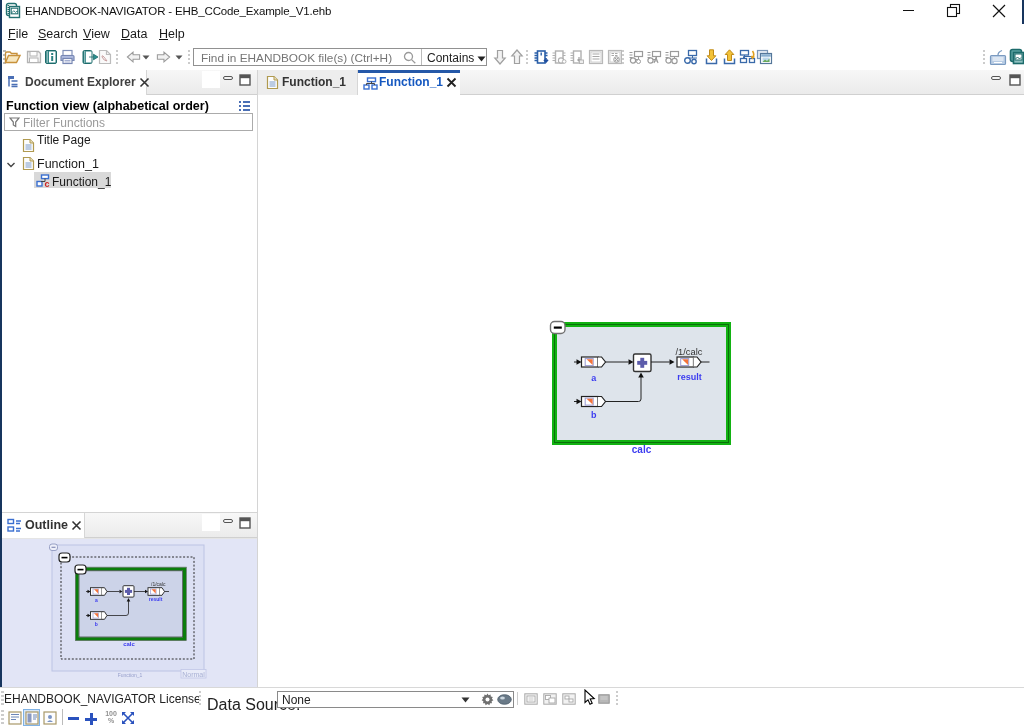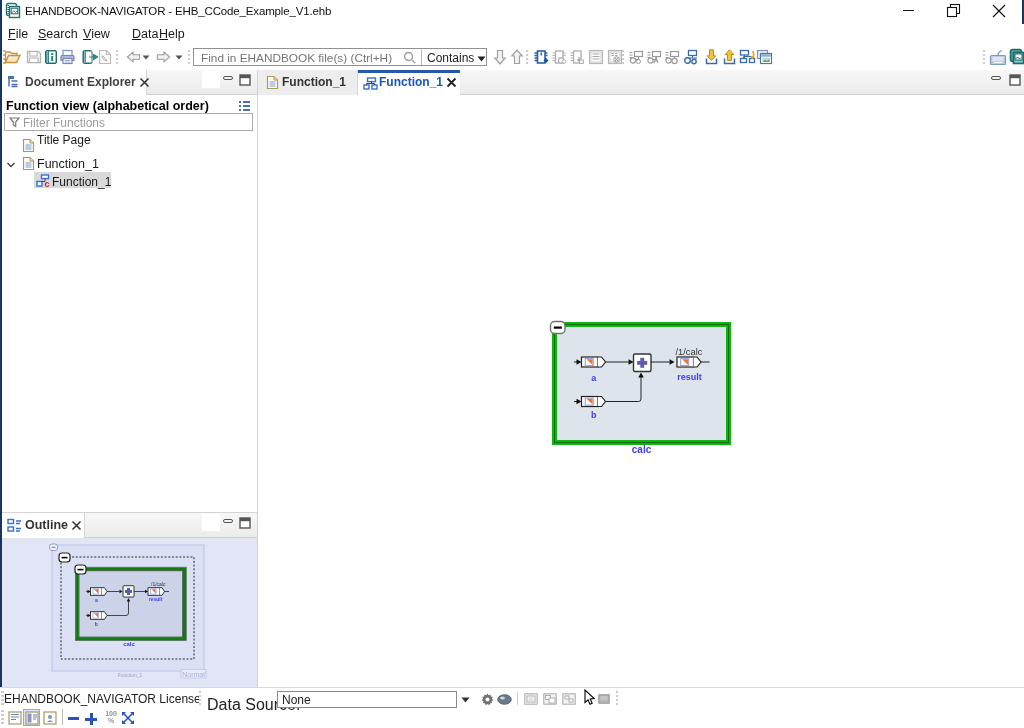--- a/index.html
+++ b/index.html
@@ -31,21 +31,21 @@
   </svg>
   <svg class="abs" style="left:989px;top:3px" width="16" height="16" viewBox="0 0 16 16">
     <path d="M2 2 L14 14 M14 2 L2 14" stroke="#111" stroke-width="1.2"></path>
   </svg>
 </div>
 
 <div class="abs" style="left:2px;top:23px;width:1020px;height:22px;background:#fff;font-size:12.5px">
   <div class="abs" style="left:6px;top:4px"><span style="text-decoration:underline">F</span>ile</div>
   <div class="abs" style="left:36px;top:4px"><span style="text-decoration:underline">S</span>earch</div>
   <div class="abs" style="left:81px;top:4px"><span style="text-decoration:underline">V</span>iew</div>
-  <div class="abs" style="left:130px;top:4px"><span style="text-decoration:underline">D</span>ata</div>
+  <div class="abs" style="left:119px;top:4px"><span style="text-decoration:underline">D</span>ata</div>
   <div class="abs" style="left:157px;top:4px"><span style="text-decoration:underline">H</span>elp</div>
 </div>
 
 <div id="toolbar" class="abs" style="left:2px;top:45px;width:912px;height:25px;background:#fff">
   <div class="abs" style="left:1px;top:5px;width:3px;height:14px;background:repeating-linear-gradient(#bbb 0 2px,#fff 2px 4px)"></div>
 
   <svg class="abs" style="left:2px;top:4px" width="17" height="16" viewBox="0 0 17 16">
     <path d="M1.5 13.5 L1.5 4.5 Q1.5 3 3 3 L6 3 L7.5 4.5 L13 4.5 L13 6.5" fill="#fff" stroke="#c8913a" stroke-width="1.4"></path>
     <path d="M1.5 13.5 L4.5 6.5 L16 6.5 L12.5 13.5 Z" fill="#f7e7c0" stroke="#c8913a" stroke-width="1.4"></path>
   </svg>
@@ -430,21 +430,21 @@
     </svg>
   </div>
 </div>
 
 <div class="abs" style="left:257px;top:70px;width:1px;height:617px;background:#d4d4d4"></div>
 <div class="abs" style="left:2px;top:512px;width:255px;height:1px;background:#d4d4d4"></div>
 
 <div class="abs" style="left:0;top:687px;width:1024px;height:41px;background:#fff;border-top:1px solid #d8d8d8" id="statusbar">
   <div class="abs" style="left:4px;top:4px;font-size:12px;color:#222">EHANDBOOK_NAVIGATOR License</div>
   <div class="abs" style="left:207px;top:8px;font-size:16px;color:#222">Data Source:</div>
-  <div class="abs" style="left:277px;top:3px;width:180px;height:17px;background:#fff;border:1px solid #8a8a8a">
+  <div class="abs" style="left:277px;top:3px;width:237px;height:17px;background:#fff;border:1px solid #8a8a8a">
     <div class="abs" style="left:4px;top:1px;font-size:12px;color:#222">None</div>
     <svg class="abs" style="left:183px;top:5px" width="9" height="6" viewBox="0 0 9 6">
         <path d="M0.5 0.5h8L4.5 5.5Z" fill="#333"></path>
       </svg>
   </div>
   <div class="abs" style="left:1px;top:3px;width:3px;height:14px;background:repeating-linear-gradient(#ccc 0 2px,#fff 2px 4px)"></div>
   <div class="abs" style="left:199px;top:3px;width:2px;height:14px;background:repeating-linear-gradient(#ccc 0 2px,#fff 2px 4px)"></div>
 
   <svg class="abs" style="left:481px;top:5px" width="13" height="13" viewBox="0 0 13 13">
     <path d="M6.5 0.5 L7.6 2.2 L9.6 1.6 L9.8 3.6 L11.8 4 L10.9 5.8 L12.4 7.2 L10.6 8.2 L11 10.2 L9 10.2 L8.4 12.2 L6.5 11 L4.6 12.2 L4 10.2 L2 10.2 L2.4 8.2 L0.6 7.2 L2.1 5.8 L1.2 4 L3.2 3.6 L3.4 1.6 L5.4 2.2 Z" fill="#707070"></path>

